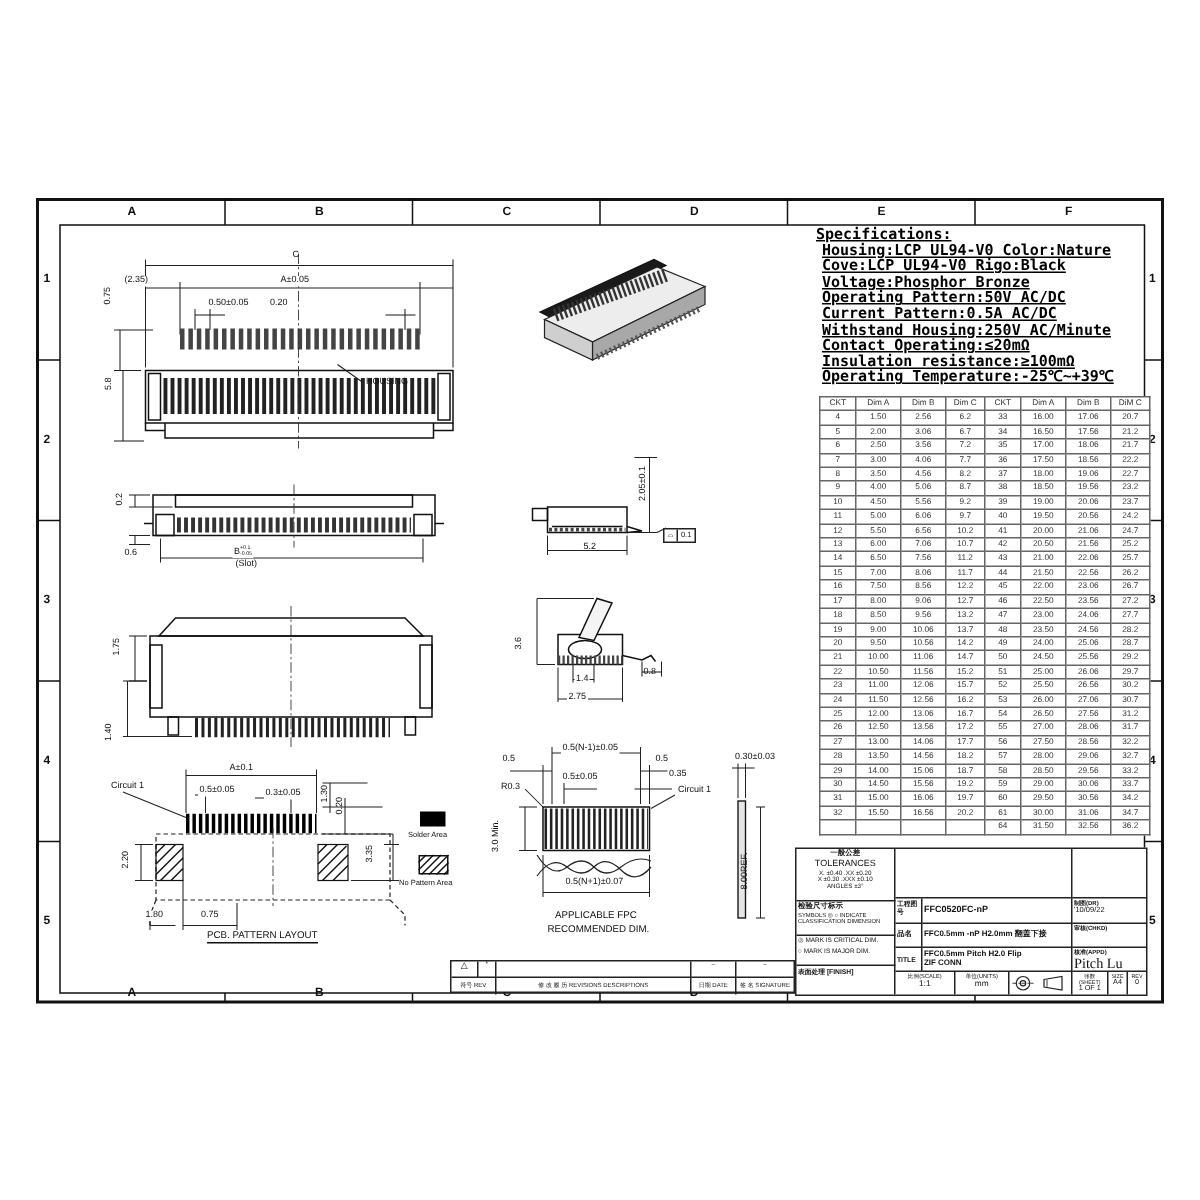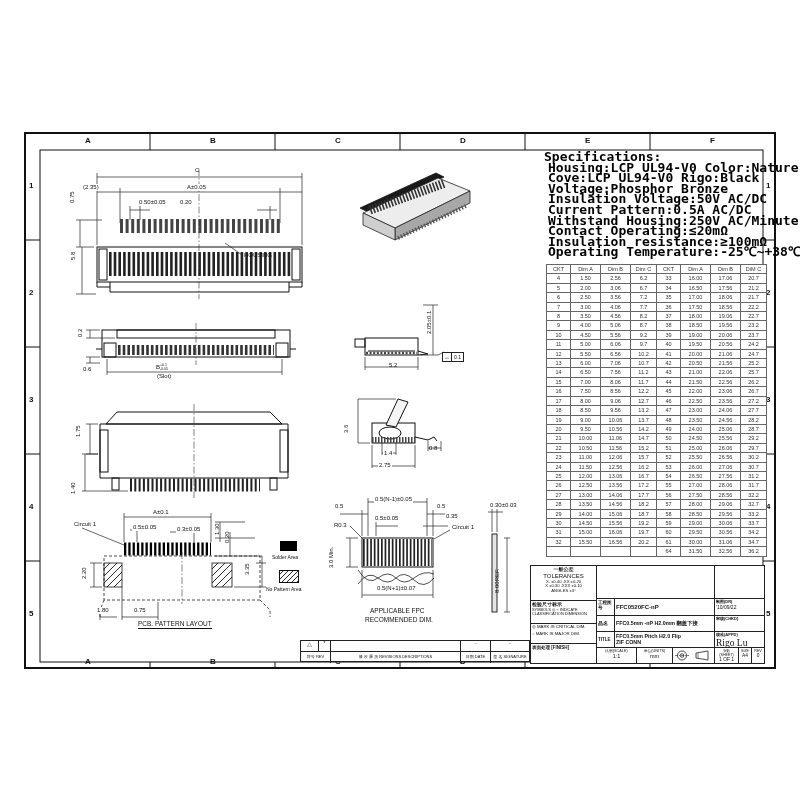--- a/index.html
+++ b/index.html
@@ -4,21 +4,21 @@
 <style>
   html,body{margin:0;padding:0;background:#fff;}
   #page{position:relative;width:800px;height:800px;background:#fff;font-family:"Liberation Sans",sans-serif;color:#111;overflow:hidden;}
   .abs{position:absolute;}
   svg{position:absolute;overflow:visible;}
   .lbl{position:absolute;font-size:6px;line-height:7px;white-space:nowrap;color:#111;background:#fff;padding:0 1px;}
   .lblv{position:absolute;font-size:6px;line-height:7px;white-space:nowrap;color:#111;transform-origin:left bottom;transform:rotate(-90deg);}
   .nolbg{background:transparent;}
   .gutter-letter{position:absolute;font-size:8px;font-weight:bold;color:#111;}
   .gutter-num{position:absolute;font-size:8px;font-weight:bold;color:#111;}
-  .specs{position:absolute;left:544px;top:152px;width:228px;font-family:"DejaVu Sans Mono",monospace;font-size:13px;font-weight:bold;line-height:10.6px;color:#000;}
+  .specs{position:absolute;left:544px;top:152px;width:228px;font-family:"DejaVu Sans Mono",monospace;font-size:10px;font-weight:bold;line-height:10.6px;color:#000;text-decoration:underline;}
   .specs .sline{padding-left:4px;white-space:nowrap;}
   table.ckt{position:absolute;left:546px;top:264px;border-collapse:collapse;table-layout:fixed;background:#fff;}
   table.ckt td,table.ckt th{border:1px solid #666;font-size:5.5px;font-weight:normal;text-align:center;padding:0;height:8.4px;line-height:8.4px;color:#333;overflow:hidden;}
   .tb{position:absolute;left:530px;top:565px;width:233px;height:97px;border:1px solid #222;background:#fff;font-size:4.5px;}
   .tbcell{position:absolute;border-right:1px solid #222;border-bottom:1px solid #222;box-sizing:border-box;overflow:visible;padding:1px;line-height:1.15;}
   .rev{position:absolute;left:300px;top:640px;width:230px;height:22px;border:1px solid #222;box-sizing:border-box;background:#fff;font-size:4px;}
   .revcell{position:absolute;border-right:1px solid #222;border-bottom:1px solid #222;box-sizing:border-box;text-align:center;overflow:hidden;line-height:1.1;}
   .tolstack{display:inline-flex;flex-direction:column;font-size:3.5px;line-height:3.6px;vertical-align:middle;}
   .legend-label{position:absolute;font-size:5px;white-space:nowrap;}
   .flatframe{position:absolute;left:442px;top:352px;border:1px solid #222;display:flex;font-size:5px;line-height:8px;background:#fff;}
@@ -377,26 +377,26 @@
   <span class="caption" style="left:365px;top:616px;">RECOMMENDED DIM.</span>
   <span class="lbl" style="left:489px;top:502px;">0.30±0.03</span>
   <span class="lblv" style="left:501px;top:586px;">8.00REF.</span>
 
   <div class="specs">
     <div>Specifications:</div>
     <div id="spec-lines">
         <div class="sline">Housing:LCP UL94-V0 Color:Nature</div>
         <div class="sline">Cove:LCP UL94-V0 Rigo:Black</div>
         <div class="sline">Voltage:Phosphor Bronze</div>
-        <div class="sline">Insulation Voltage:50V AC/DC</div>
+        <div class="sline">Operating Pattern:50V AC/DC</div>
         <div class="sline">Current Pattern:0.5A AC/DC</div>
         <div class="sline">Withstand Housing:250V AC/Minute</div>
         <div class="sline">Contact Operating:≤20mΩ</div>
         <div class="sline">Insulation resistance:≥100mΩ</div>
-        <div class="sline">Operating Temperature:-25℃~+38℃</div>
+        <div class="sline">Operating Temperature:-25℃~+39℃</div>
       </div>
   </div>
 
   <table class="ckt">
     <colgroup>
         <col style="width:24px">
         <col style="width:30px">
         <col style="width:30px">
         <col style="width:26px">
         <col style="width:24px">
@@ -773,21 +773,21 @@
     <div class="tbcell" style="left:184px;top:33px;width:49px;height:17px;border-right:none;">
       <div style="font-size:4px;font-weight:bold;">制图(DR)</div>
       <div style="font-size:5px;">'10/09/22</div>
     </div>
     <div class="tbcell" style="left:184px;top:50px;width:49px;height:16px;border-right:none;">
       <div style="font-size:4px;font-weight:bold;">审核(CHKD)</div>
       <div style="font-size:5px;"></div>
     </div>
     <div class="tbcell" style="left:184px;top:66px;width:49px;height:16px;border-right:none;">
       <div style="font-size:4px;font-weight:bold;">核准(APPD)</div>
-      <div style="font-size:9.5px;font-family:'Liberation Serif',serif;white-space:nowrap;">Rigo Lu</div>
+      <div style="font-size:9.5px;font-family:'Liberation Serif',serif;white-space:nowrap;">Pitch Lu</div>
     </div>
     <div class="tbcell" style="left:184px;top:82px;width:24px;height:15px;border-bottom:none;text-align:center;">
       <div style="font-size:3.6px;">张数(SHEET)</div>
       <div style="font-size:4.8px;">1 OF 1</div>
     </div>
     <div class="tbcell" style="left:208px;top:82px;width:13px;height:15px;border-bottom:none;text-align:center;">
       <div style="font-size:3.6px;">SIZE</div>
       <div style="font-size:4.8px;">A4</div>
     </div>
     <div class="tbcell" style="left:221px;top:82px;width:12px;height:15px;border-bottom:none;border-right:none;text-align:center;">

